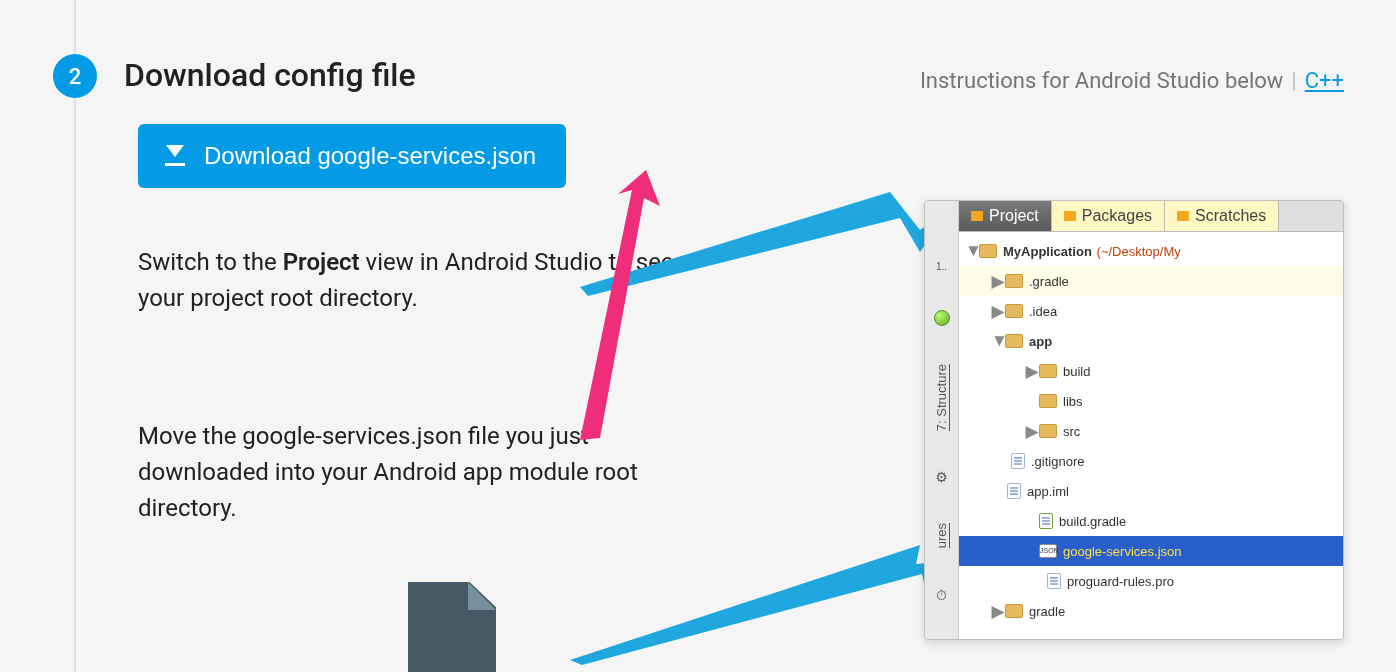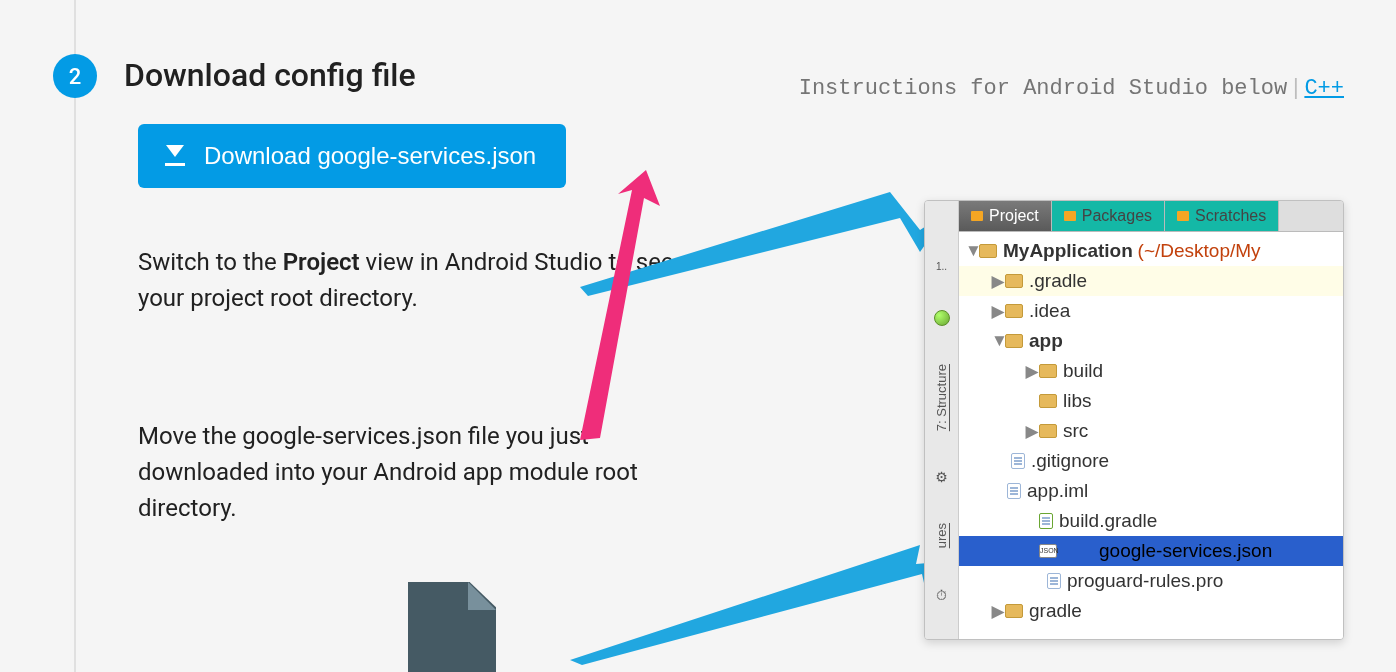--- a/index.html
+++ b/index.html
@@ -38,27 +38,26 @@
     position: absolute;
     left: 124px;
     top: 56px;
     font-size: 32px;
     font-weight: 500;
     color: #212121;
   }
   .header-right {
     position: absolute;
     right: 52px;
-    top: 76px;
+    top: 68px;
     font-size: 22px;
     color: #757575;
     display: flex;
     align-items: center;
-    gap: 2px;
-    font-family: Liberation Mono, monospace;
+    gap: 8px;
   }
   .header-right .divider { color: #bdbdbd; }
   .header-right a {
     color: #039be5;
     text-decoration: underline;
   }
   .download-btn {
     position: absolute;
     left: 138px;
     top: 124px;
@@ -159,21 +158,21 @@
     display: flex;
     background: #dedede;
     border-bottom: 1px solid #bbb;
   }
   .ide .tab {
     padding: 6px 12px;
     border-right: 1px solid #bbb;
     display: flex; align-items: center; gap: 6px;
     font-size: 16px;
     color: #444;
-    background: #14b8a6;
+    background: #fef9c3;
   }
   .ide .tab.active {
     background: linear-gradient(#7a7a7a,#5a5a5a);
     color: #fff;
   }
   .ide .tab .tabicon {
     width: 12px; height: 10px;
     background: #f5a623;
     border-radius: 1px;
   }
@@ -181,21 +180,21 @@
     flex: 1;
     background: #fff;
     padding: 4px 0;
     overflow: hidden;
   }
   .ide .row {
     display: flex; align-items: center;
     height: 30px;
     white-space: nowrap;
   }
-  .ide .row.sel { background: #295fcc; color: #000000; gap: 36px; }
+  .ide .row.sel { background: #295fcc; color: #fde047; }
   .ide .arrow {
     width: 14px; display:inline-block; text-align:center; color:#888;
   }
   .ide .ficon {
     width: 18px; height: 14px;
     background: #e6b95c;
     border: 1px solid #c49a3a;
     border-radius: 2px;
     margin-right: 6px;
     flex-shrink: 0;
@@ -209,21 +208,21 @@
   .ide .ficon.file::before {
     content:""; position:absolute; left:2px; top:3px;
     width:8px; height:2px; box-shadow: 0 3px 0 #9db6d8, 0 6px 0 #9db6d8;
     background:#9db6d8;
   }
   .ide .ficon.json {
     background: #fff; border:1px solid #888; width:18px; height:14px;
     font-size:7px; line-height:12px; text-align:center; color:#333;
   }
   .ide .ficon.json::after { content:"JSON"; }
-  .ide .lbl { font-size: 19px; }
+  .ide .lbl { font-size: 13px; }
   .ide .lbl.bold { font-weight: bold; }
   .ide .lbl.dim { color: #c2410c; }
   .ide .row.hl { background: #fffde7; }
 
   
   .arrow-svg { position:absolute; pointer-events:none; }
 </style>
 </head>
 <body>
 

